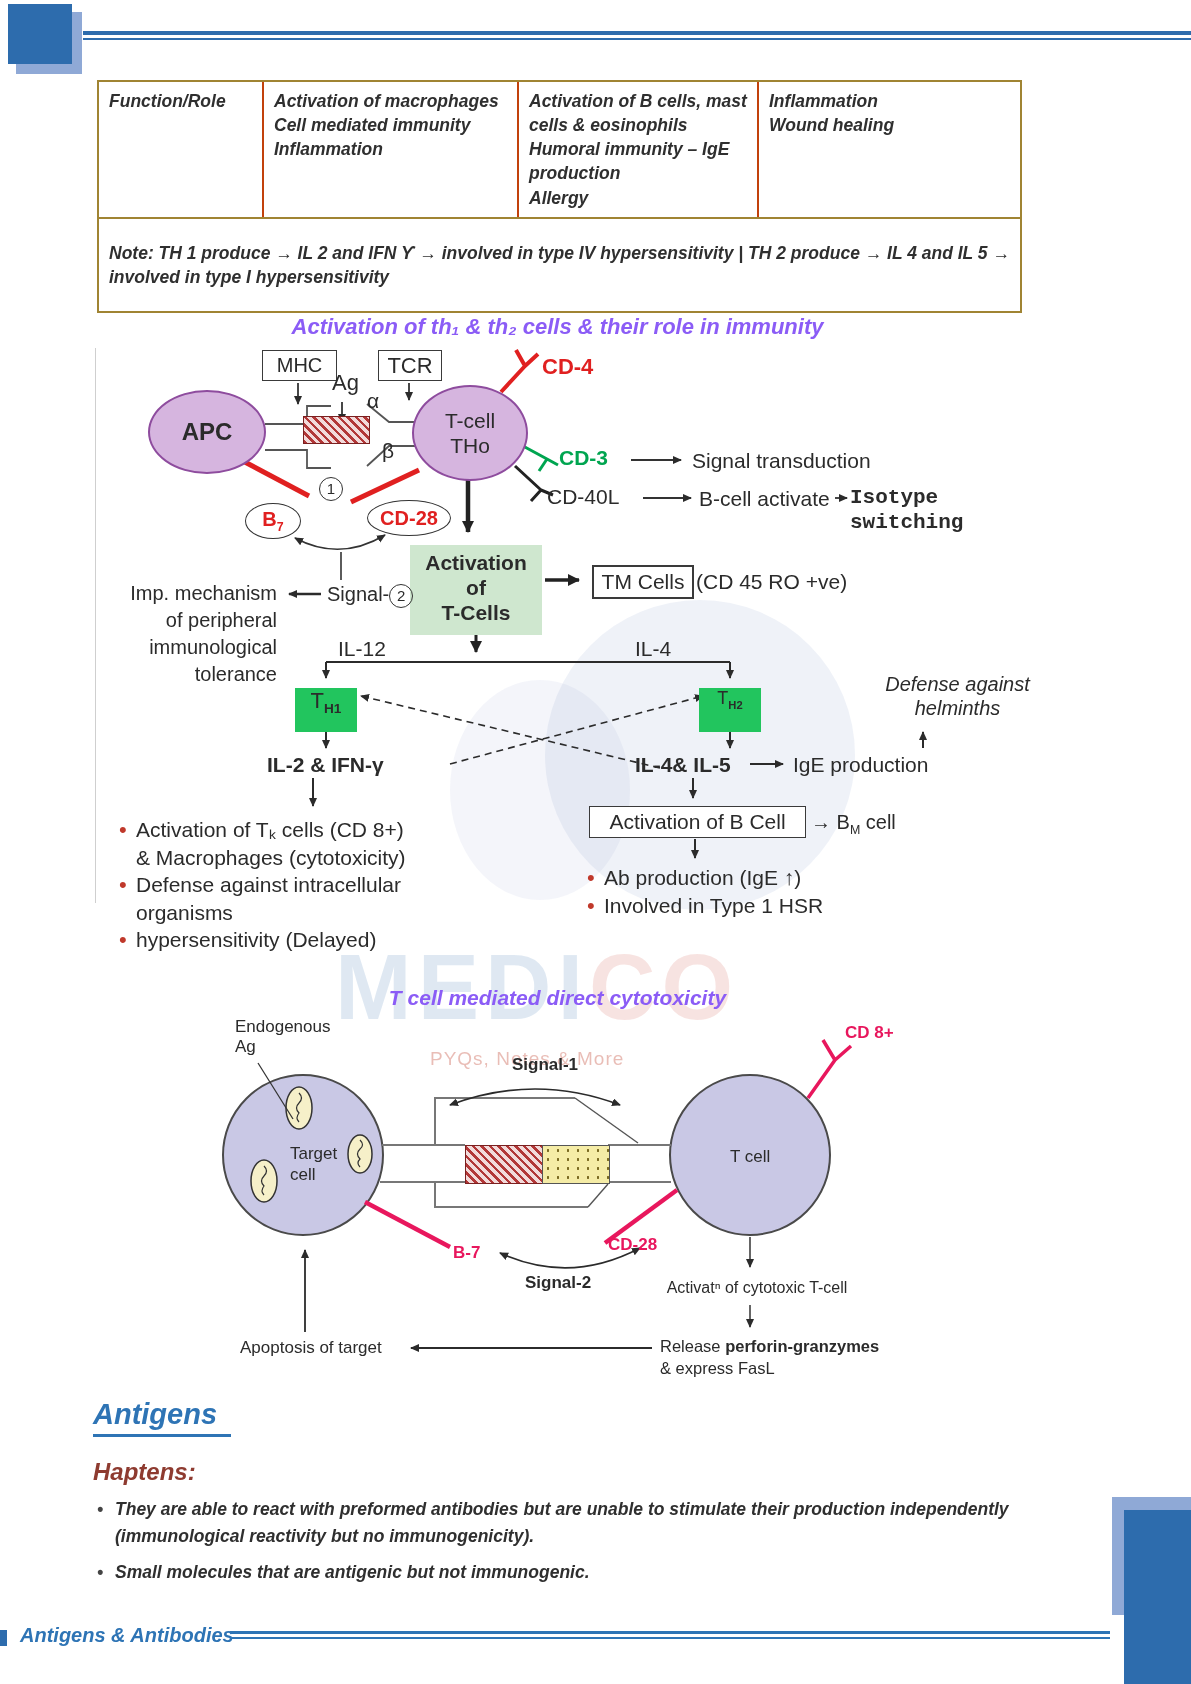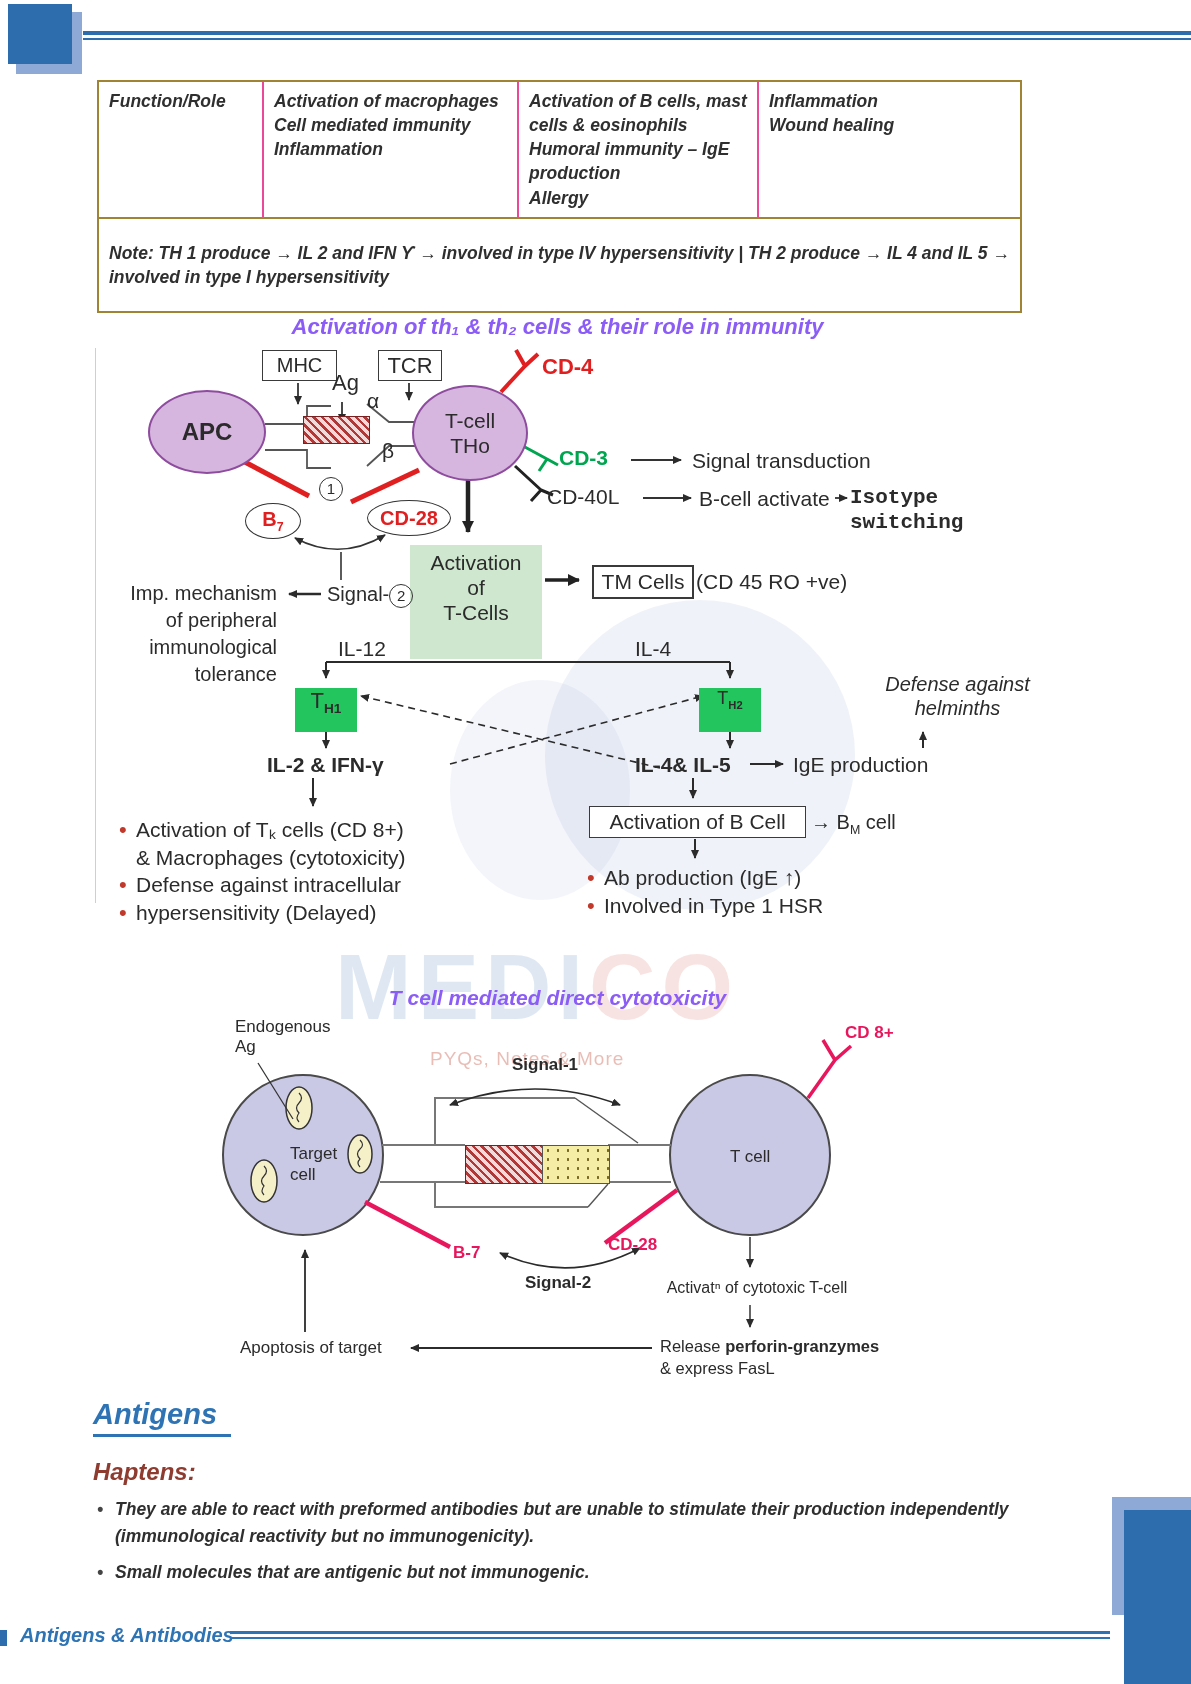--- a/index.html
+++ b/index.html
@@ -9,21 +9,21 @@
   svg.abs{pointer-events:none;}
   
   .sq-light{background:#8fa9d6;}
   .sq-dark{background:#2d6cad;}
   .dbl-line{border-top:4px solid #2d6cad;border-bottom:2px solid #2d6cad;height:3px;}
   .dbl-line-thin{border-top:3px solid #2e74b5;border-bottom:2px solid #2e74b5;height:3px;}
   
   .tbl{border:2px solid #a08433;display:flex;flex-direction:column;
        font-style:italic;font-weight:600;color:#2f2f2f;font-size:17.5px;line-height:1.38;}
   .tbl-row{display:flex;border-bottom:2px solid #a08433;}
-  .tbl-cell{padding:7px 10px;box-sizing:border-box;border-right:2px solid #ec4899;}
+  .tbl-cell{padding:7px 10px;box-sizing:border-box;border-right:2px solid #c2410c;}
   .tbl-cell:last-child{border-right:none;}
   .tbl-note{padding:22px 10px;}
   
   .blue-title{color:#8b5cf6;font-weight:bold;font-style:italic;font-size:22px;text-align:center;}
   .h-antigens{color:#2e74b5;font-weight:bold;font-style:italic;font-size:29px;
               border-bottom:3px solid #2e74b5;display:inline-block;padding:0 14px 3px 0;}
   .h-haptens{color:#8e3b30;font-weight:bold;font-style:italic;font-size:24px;}
   .hp-bullets{font-style:italic;font-weight:600;color:#2f2f2f;font-size:17.5px;line-height:1.55;}
   .hp-bullets .bl{position:relative;padding-left:22px;margin-bottom:9px;}
   .hp-bullets .bl::before{content:"•";position:absolute;left:4px;color:#444;}
@@ -172,21 +172,21 @@
     <div class="abs dt" style="left:755px;top:145px;font-weight:bold;font-family:Liberation Mono, monospace;">Isotype switching</div>
 
     <div class="abs circ" style="left:224px;top:137px;">1</div>
     <div class="abs ellipse" style="left:150px;top:163px;width:54px;height:34px;border:1.8px solid #333;background:#fff;">
       <span class="red" style="font-size:20px;"><span>B</span><sub class="sb">7</sub></span>
     </div>
     <div class="abs ellipse" style="left:272px;top:160px;width:82px;height:34px;border:1.8px solid #333;background:#fff;">
       <span class="red" style="font-size:20px;">CD-28</span>
     </div>
 
-    <div class="abs box-green dt" style="left:315px;top:205px;width:132px;height:114px;padding-top:5px;box-sizing:border-box;">
+    <div class="abs box-green dt" style="left:315px;top:205px;width:132px;height:90px;padding-top:5px;box-sizing:border-box;font-weight:bold;">
       <div>Activation</div>
       <div>of</div>
       <div>T-Cells</div>
     </div>
     <div class="abs boxed dt" style="left:497px;top:225px;width:98px;height:30px;line-height:30px;border-width:2.5px;">TM Cells</div>
     <div class="abs dt" style="left:601px;top:229px;">(CD 45 RO +ve)</div>
 
     <div class="abs dt" style="left:0;top:240px;width:182px;text-align:right;font-size:20px;line-height:27px;">
       <div>Imp. mechanism</div>
       <div>of peripheral</div>
@@ -214,20 +214,21 @@
     <div class="abs dt" style="left:540px;top:412px;font-weight:bold;">IL-4&amp; IL-5</div>
     <div class="abs dt" style="left:698px;top:412px;">IgE production</div>
 
     <div class="abs dt" style="left:24px;top:476px;width:340px;line-height:27.5px;">
       <div class="rb">
         <div>Activation of Tₖ cells (CD 8+)</div>
         <div>&amp; Macrophages (cytotoxicity)</div>
       </div>
       <div class="rb">
         <div>Defense against intracellular</div>
+        <div>organisms</div>
       </div>
       <div class="rb">
         <div>hypersensitivity (Delayed)</div>
       </div>
     </div>
 
     <div class="abs boxed dt" style="left:494px;top:466px;width:215px;height:30px;line-height:30px;border-width:1.5px;">Activation of  B Cell</div>
     <div class="abs dt" style="left:716px;top:470px;font-size:20px;"><span>→ B</span><sub class="sb">M</sub><span> cell</span></div>
 
     <div class="abs dt" style="left:492px;top:524px;line-height:28px;">

